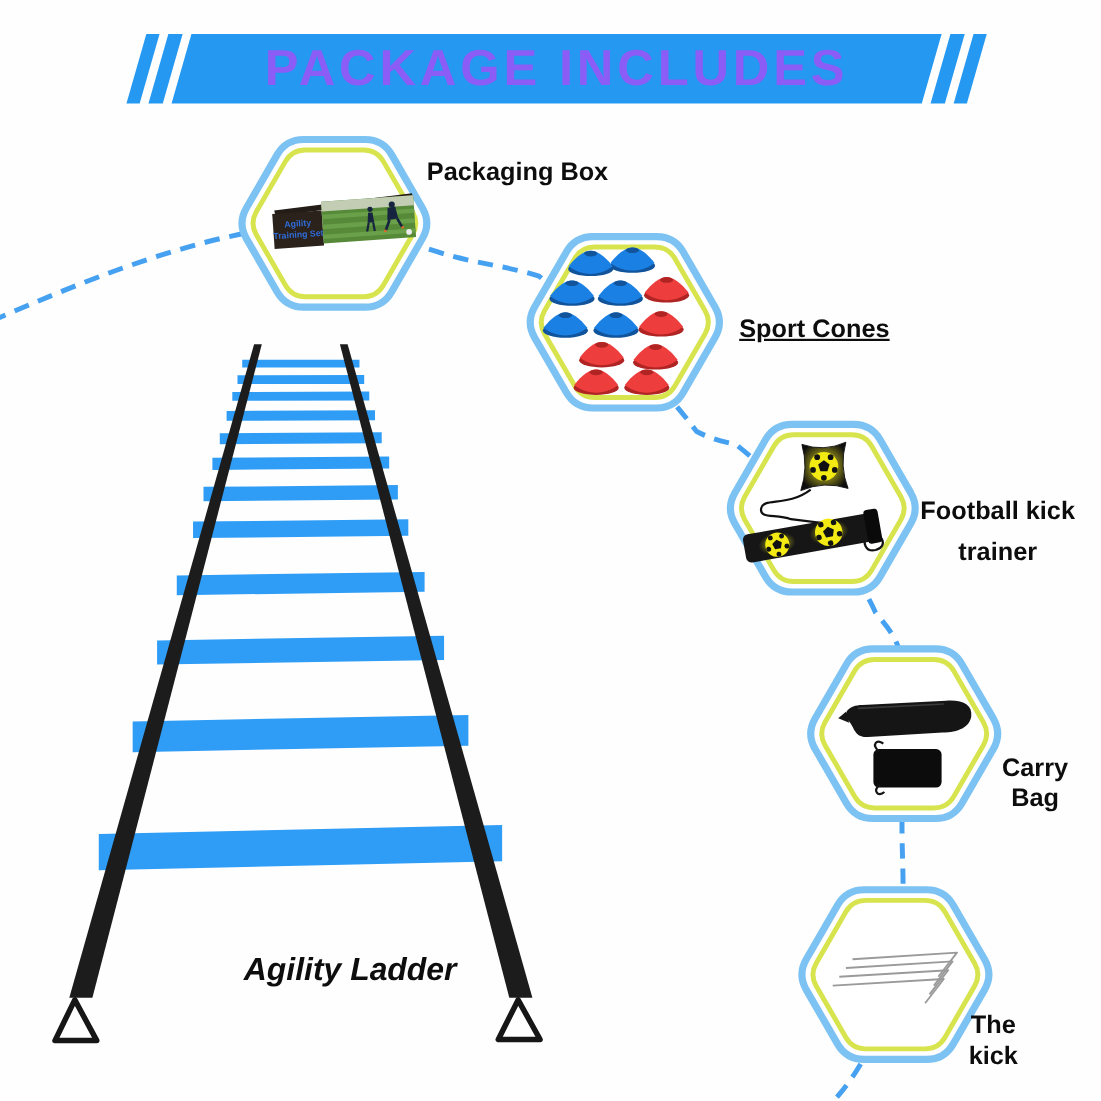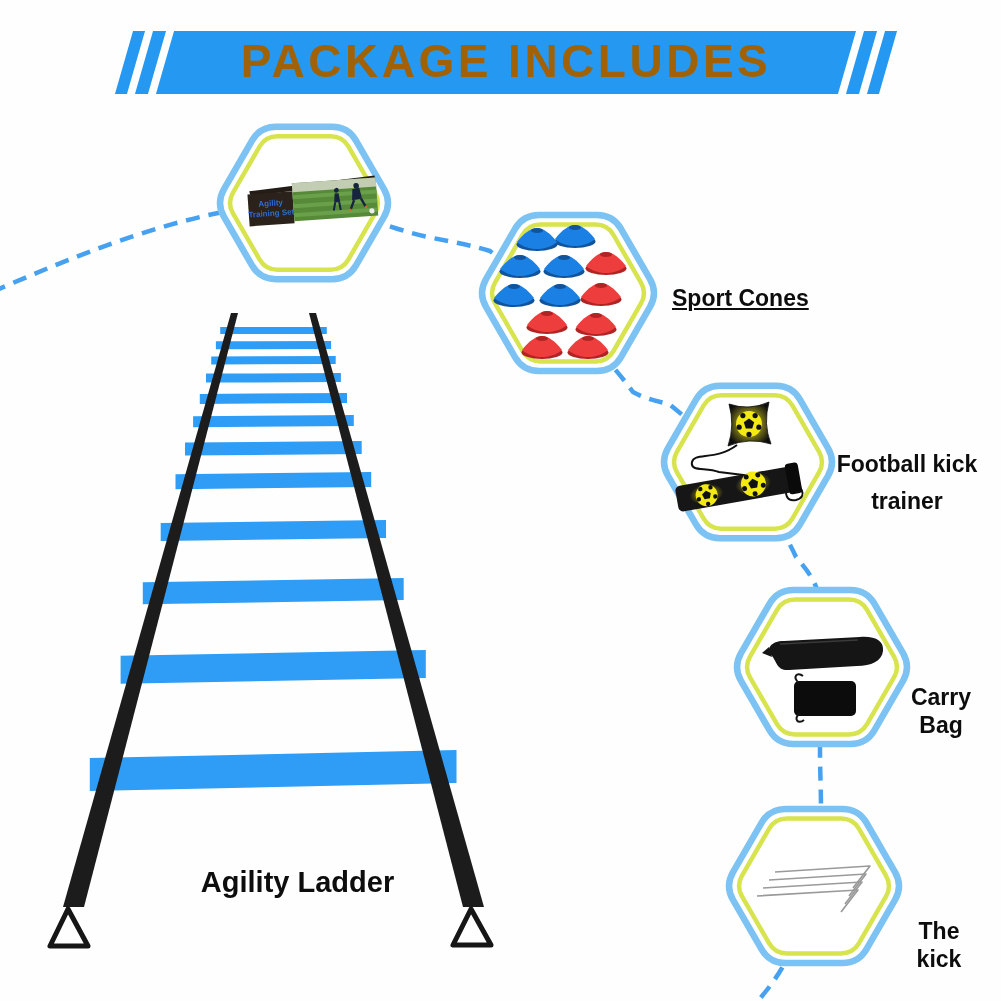--- a/index.html
+++ b/index.html
@@ -9,31 +9,31 @@
   
   :root{--banner-blue:#2598f2;--label-color:#0d0d0d;}
   .banner{position:absolute;left:118px;top:31px;width:776px;height:63px;}
   .banner-skew{position:absolute;left:0;top:0;right:0;bottom:0;transform:skewX(-16deg);}
   .bn-piece{position:absolute;top:0;bottom:0;background:var(--banner-blue);}
   .bn-s1{left:6px;width:12px;}
   .bn-s2{left:26px;width:13px;}
   .bn-body{left:47px;right:47px;}
   .bn-s3{right:26px;width:13px;}
   .bn-s4{right:6px;width:12px;}
-  .banner-title{position:absolute;left:0;right:0;top:3px;text-align:center;color:#a16207;
+  .banner-title{position:absolute;left:0;right:0;top:3px;text-align:center;color:#8b5cf6;
     font-size:46px;font-weight:800;letter-spacing:3.5px;white-space:nowrap;}
   
   .item-label{position:absolute;font-weight:700;font-size:23px;color:var(--label-color);line-height:1.15;}
   .item-label .line{display:block;}
   .lbl-box{left:388px;top:143px;white-space:nowrap;}
   .lbl-cones{left:672px;top:285px;white-space:nowrap;text-decoration:underline;}
   .lbl-trainer{left:828px;top:446px;width:158px;text-align:center;line-height:37px;}
   .lbl-carry{left:882px;top:683px;width:118px;text-align:center;line-height:28px;}
-  .lbl-pegs{left:880px;top:917px;width:118px;text-align:center;line-height:28px;}
-  .lbl-ladder{left:180px;top:866px;width:235px;text-align:center;font-size:29px;white-space:nowrap;}
+  .lbl-pegs{left:844px;top:917px;width:118px;text-align:center;line-height:28px;}
+  .lbl-ladder{left:180px;top:866px;width:235px;text-align:right;font-size:29px;white-space:nowrap;font-style:italic;}
 </style>
 </head>
 <body>
 
 <div class="stage">
 
   <svg width="1001" height="1001" viewBox="0 0 1001 1001">
     <defs>
       <radialGradient id="netGrad" cx="50%" cy="50%" r="55%">
         <stop offset="0%" stop-color="#ded61c"></stop>
@@ -220,20 +220,23 @@
     <div class="banner-skew">
       <div class="bn-piece bn-s1"></div>
       <div class="bn-piece bn-s2"></div>
       <div class="bn-piece bn-body"></div>
       <div class="bn-piece bn-s3"></div>
       <div class="bn-piece bn-s4"></div>
     </div>
     <div class="banner-title">PACKAGE INCLUDES</div>
   </div>
 
+  <div class="item-label lbl-box">
+    <span class="line">Packaging Box</span>
+  </div>
   <div class="item-label lbl-cones">
     <span class="line">Sport Cones</span>
   </div>
   <div class="item-label lbl-trainer">
     <span class="line">Football kick</span>
     <span class="line">trainer</span>
   </div>
   <div class="item-label lbl-carry">
     <span class="line">Carry</span>
     <span class="line">Bag</span>

